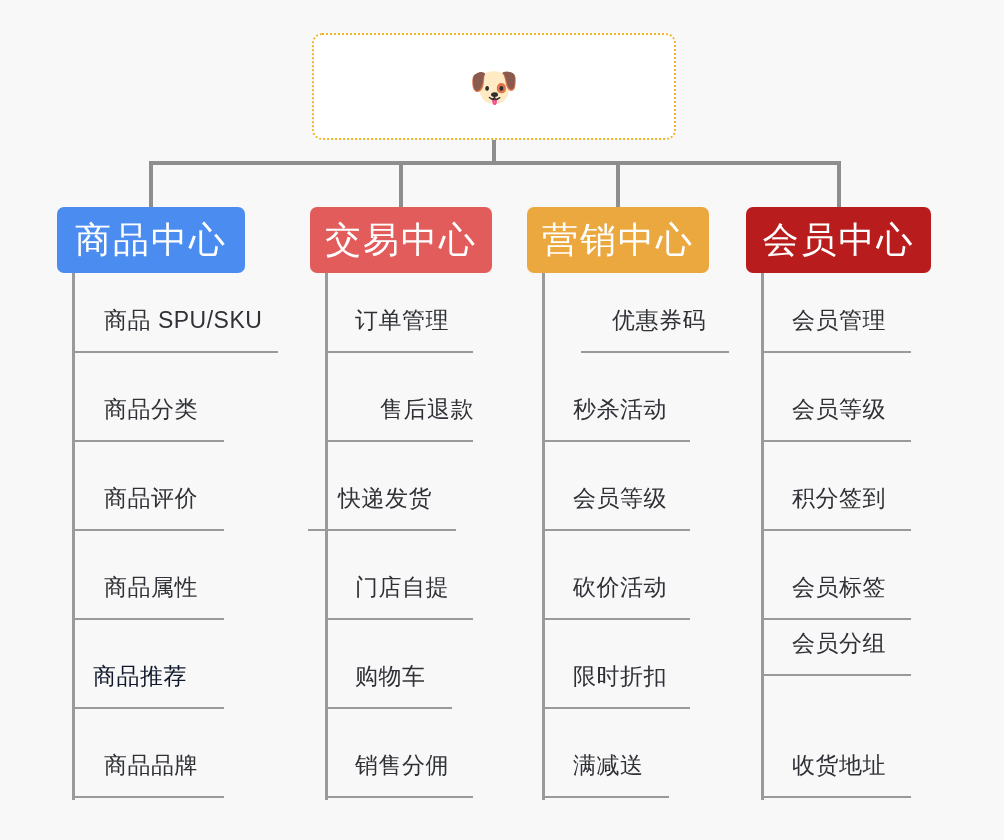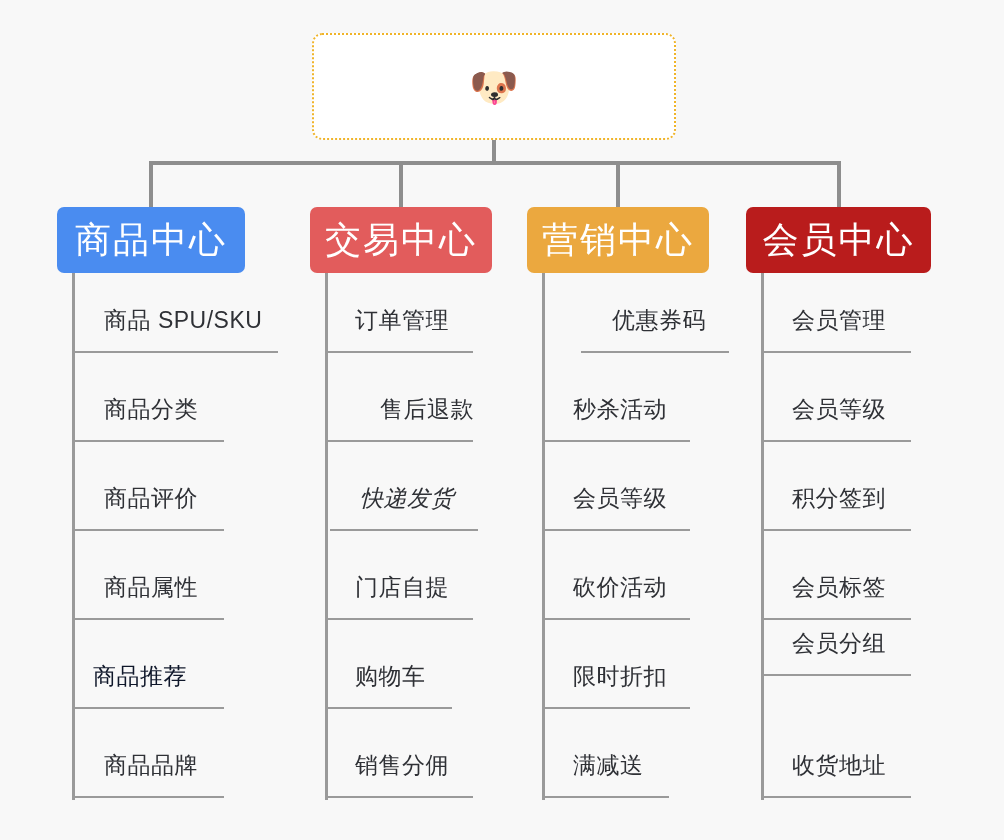--- a/index.html
+++ b/index.html
@@ -143,21 +143,21 @@
       <div class="cat-box" style="left: 310px; top: 207px; width: 182px; background: rgb(226, 92, 92);">
         <span class="cat-label">交易中心</span>
       </div>
       <div class="col-trunk" style="left: 325px; top: 273px; height: 527px; background: rgb(154, 154, 154);"></div>
       <div class="leaf" style="left: 325px; top: 305px; width: 148px; border-bottom-color: rgb(154, 154, 154);">
         <span class="leaf-label" style="color: rgb(47, 49, 54); margin-left: 27px;">订单管理</span>
       </div>
       <div class="leaf" style="left: 325px; top: 394px; width: 148px; border-bottom-color: rgb(154, 154, 154); padding-left: 25px;">
         <span class="leaf-label" style="color: rgb(47, 49, 54); margin-left: 27px;">售后退款</span>
       </div>
-      <div class="leaf" style="left: 330px; top: 483px; width: 148px; border-bottom-color: rgb(154, 154, 154); font-style: italic;">
+      <div class="leaf" style="left: 308px; top: 483px; width: 148px; border-bottom-color: rgb(154, 154, 154);">
         <span class="leaf-label" style="color: rgb(47, 49, 54); margin-left: 27px;">快递发货</span>
       </div>
       <div class="leaf" style="left: 325px; top: 572px; width: 148px; border-bottom-color: rgb(154, 154, 154);">
         <span class="leaf-label" style="color: rgb(47, 49, 54); margin-left: 27px;">门店自提</span>
       </div>
       <div class="leaf" style="left: 325px; top: 661px; width: 127px; border-bottom-color: rgb(154, 154, 154);">
         <span class="leaf-label" style="color: rgb(47, 49, 54); margin-left: 27px;">购物车</span>
       </div>
       <div class="leaf" style="left: 325px; top: 750px; width: 148px; border-bottom-color: rgb(154, 154, 154);">
         <span class="leaf-label" style="color: rgb(47, 49, 54); margin-left: 27px;">销售分佣</span>

